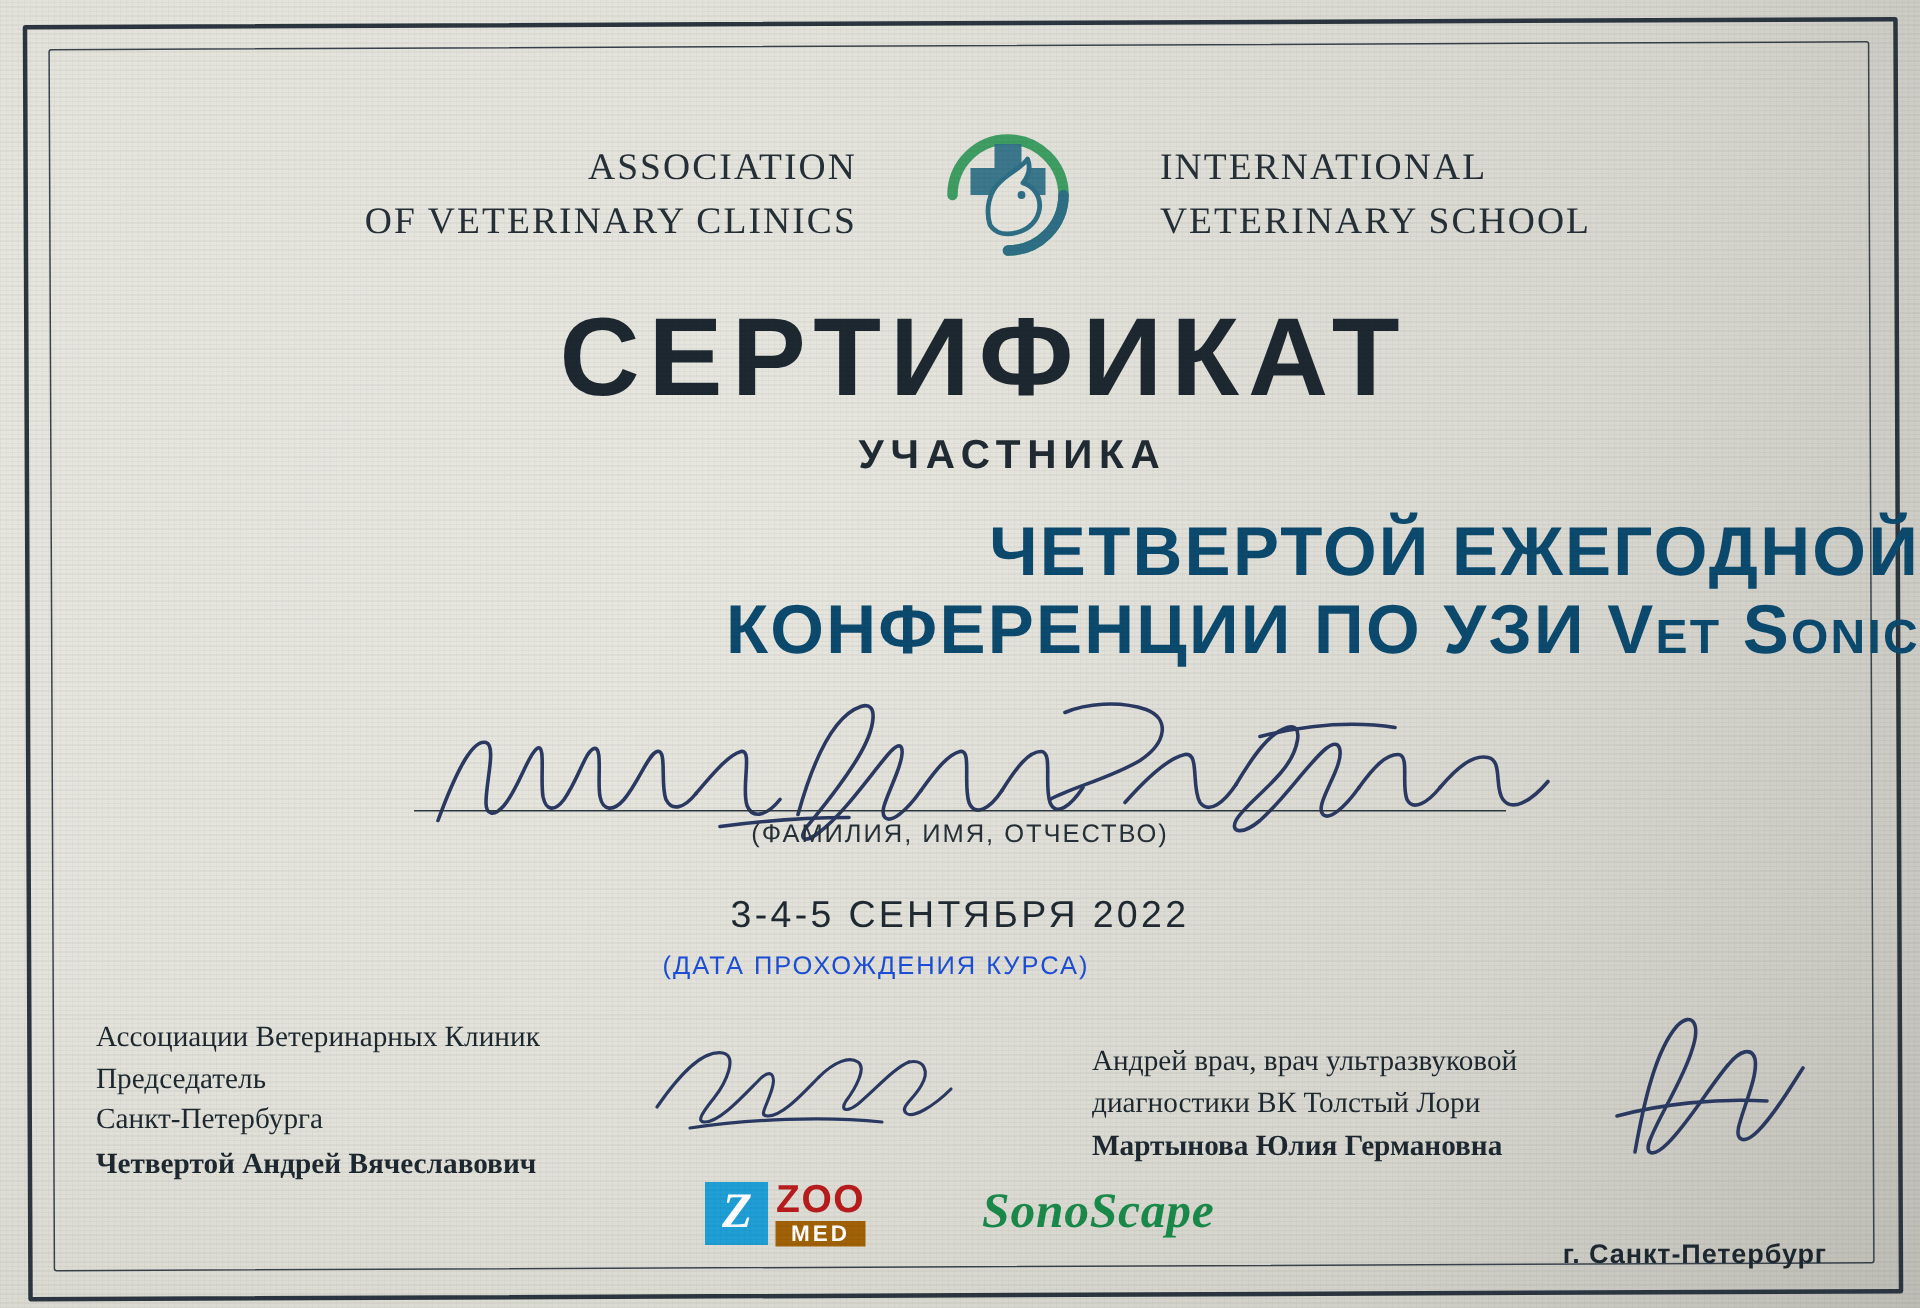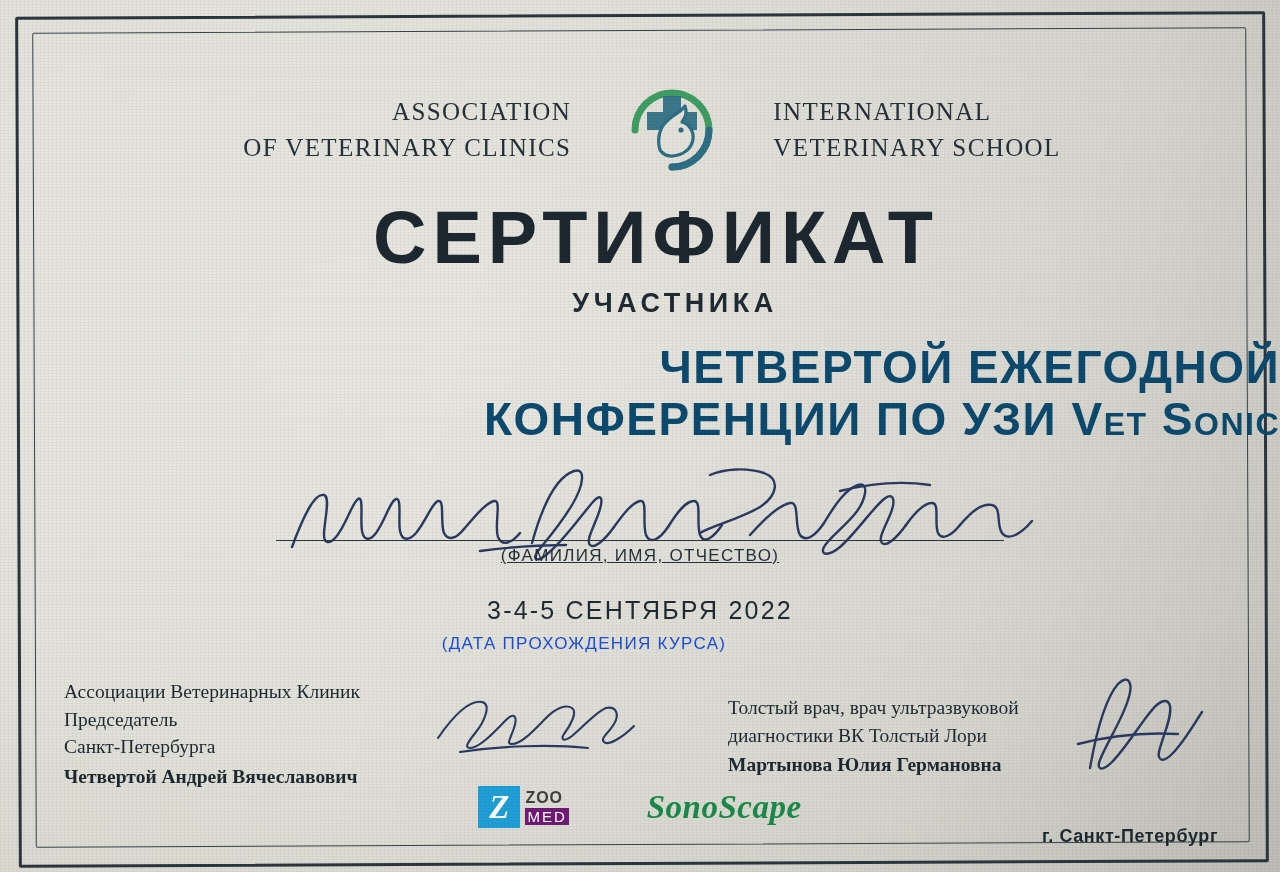--- a/index.html
+++ b/index.html
@@ -147,21 +147,20 @@
   }
   .caption-name {
     position: absolute;
     top: 546px;
     left: 0;
     width: 1280px;
     text-align: center;
     font-size: 17px;
     letter-spacing: 1.3px;
     color: #27313a;
-    text-decoration: underline;
   }
   .date-value {
     position: absolute;
     top: 596px;
     left: 0;
     width: 1280px;
     text-align: center;
     font-size: 25px;
     letter-spacing: 2.2px;
     color: #1f2a33;
@@ -224,30 +223,30 @@
     font-size: 33px;
     line-height: 1;
   }
   .zoomed .ztext {
     display: flex;
     flex-direction: column;
     line-height: 1;
   }
   .zoomed .zoo {
     font-weight: bold;
-    font-size: 16px;
+    font-size: 26px;
     letter-spacing: 1px;
-    color: #404040;
+    color: #b91c1c;
   }
   .zoomed .med {
-    font-weight: normal;
+    font-weight: bold;
     font-size: 15px;
     letter-spacing: 2px;
     color: #fff;
-    background: #701a75;
+    background: #a16207;
     text-align: center;
     padding: 1px 2px;
     margin-top: 2px;
   }
   .sonoscape {
     font-family: "Liberation Serif", serif;
     font-style: italic;
     font-weight: bold;
     font-size: 33px;
     color: #1a8a4a;
@@ -353,21 +352,21 @@
         <g fill="none" stroke="#2b3a63" stroke-width="2.1" stroke-linecap="round" stroke-linejoin="round">
           <path d="M8 48 C26 22 40 10 52 12 C62 14 54 32 46 42 C38 52 34 58 40 58 C50 58 66 40 76 30 C84 22 88 26 84 38 C80 50 76 54 82 54 C92 54 106 38 116 28"></path>
           <path d="M116 28 C126 18 136 14 142 18 C148 22 140 36 134 44 C130 50 134 52 142 46 C154 36 166 22 176 18"></path>
           <path d="M176 18 C186 16 190 24 184 34 C178 44 170 48 174 52 C178 56 192 48 204 36"></path>
           <path d="M30 62 C70 56 120 54 158 58"></path>
         </g>
       </svg>
     </div>
 
     <div class="signer signer-right">
-      <span class="role">Толстый врач, врач ультразвуковой</span>
+      <span class="role">Андрей врач, врач ультразвуковой</span>
       <span class="role">диагностики ВК Толстый Лори</span>
       <span class="person">Мартынова Юлия Германовна</span>
     </div>
 
     <div class="sig-small sig-right-mark">
       <svg width="160" height="110" viewBox="0 0 160 110" xmlns="http://www.w3.org/2000/svg">
         <g fill="none" stroke="#2b3a63" stroke-width="2.4" stroke-linecap="round" stroke-linejoin="round">
           <path d="M30 96 C36 62 44 28 58 12 C68 2 74 10 68 28 C62 48 46 72 40 88 C36 98 42 100 52 90 C66 76 80 52 92 38"></path>
           <path d="M92 38 C100 28 108 26 110 34 C112 44 104 62 100 76 C96 88 102 92 112 82 C124 70 134 52 142 40"></path>
           <path d="M18 72 C48 64 84 60 118 62"></path>

